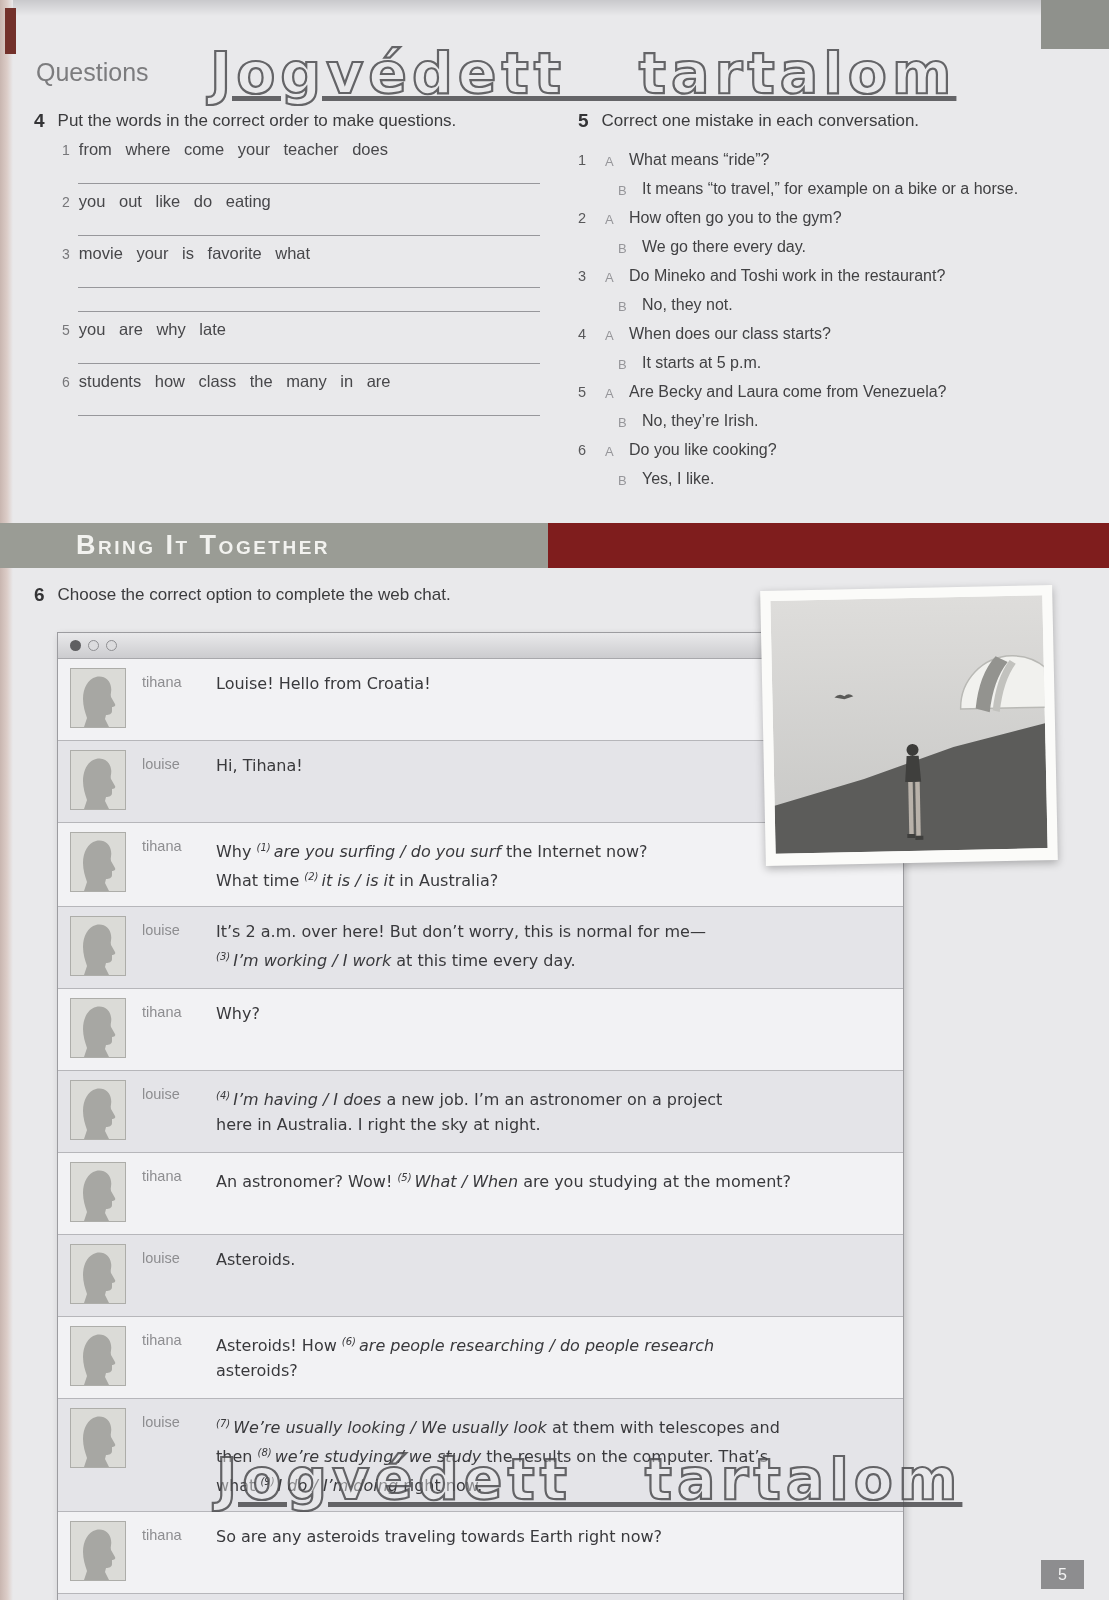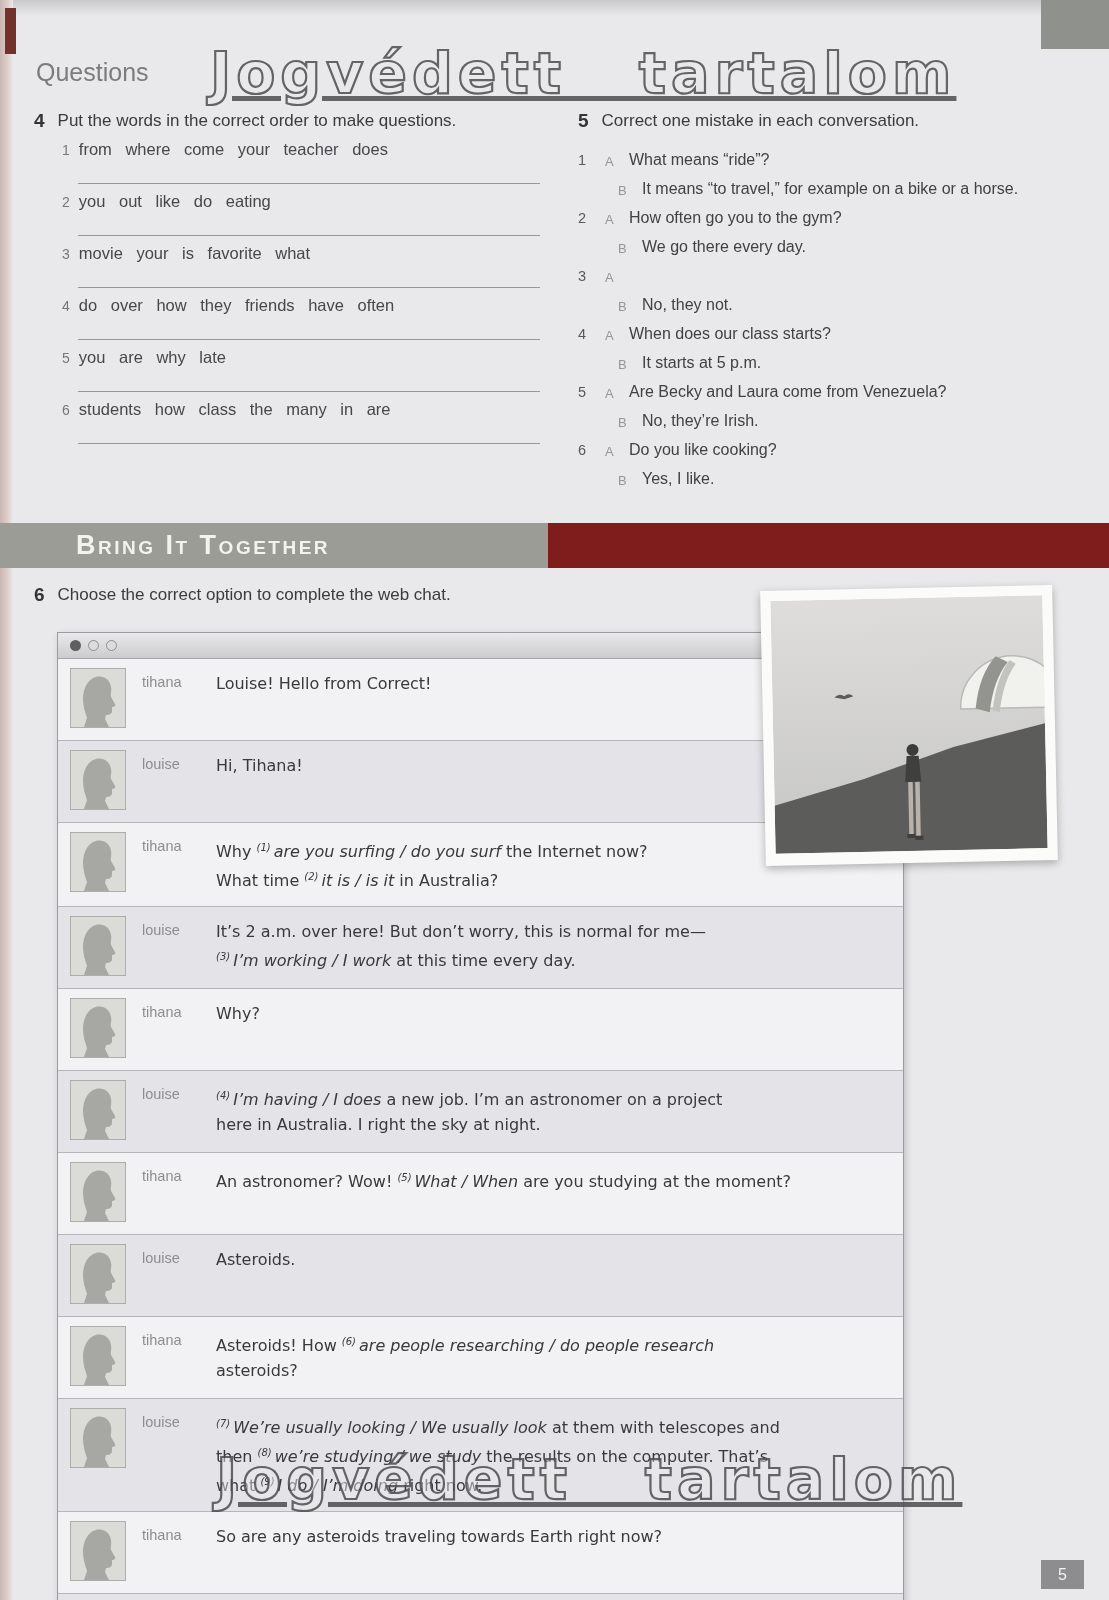--- a/index.html
+++ b/index.html
@@ -101,21 +101,20 @@
         </div>
         <div class="ex4-item">
           <div class="scramble"><span class="inum">2</span><span>you out like do eating</span></div>
           <div class="ans-line"></div>
         </div>
         <div class="ex4-item">
           <div class="scramble"><span class="inum">3</span><span>movie your is favorite what</span></div>
           <div class="ans-line"></div>
         </div>
         <div class="ex4-item">
-          <div class="scramble"><span class="inum">4</span><span>do over how they friends have often</span></div>
           <div class="ans-line"></div>
         </div>
         <div class="ex4-item">
           <div class="scramble"><span class="inum">5</span><span>you are why late</span></div>
           <div class="ans-line"></div>
         </div>
         <div class="ex4-item">
           <div class="scramble"><span class="inum">6</span><span>students how class the many in are</span></div>
           <div class="ans-line"></div>
         </div>
@@ -152,20 +151,21 @@
               <span class="ab-label">B</span>
               <span>We go there every day.</span>
             </div>
           </div>
         </div>
         <div class="conv">
           <span class="inum">3</span>
           <div class="ab">
             <div class="ab-row a">
               <span class="ab-label">A</span>
+              <span>Do Mineko and Toshi work in the restaurant?</span>
             </div>
             <div class="ab-row b">
               <span class="ab-label">B</span>
               <span>No, they not.</span>
             </div>
           </div>
         </div>
         <div class="conv">
           <span class="inum">4</span>
           <div class="ab">
@@ -227,21 +227,21 @@
       <span class="tl tl3"></span>
     </div>
     <div id="chat-body">
         <div class="chat-row row-tihana first">
           <div class="avatar">
             <svg width="42" height="52" viewBox="0 0 42 52">
               <path fill="#a7a7a3" d="M19 2c8-2 14 3 15 10 1 4-1 7 0 10l4 7c1 2-1 3-3 3l0 4c0 3-3 4-6 4l-1 4 4 8H7l3-9C8 37 6 31 6 24 6 13 11 4 19 2z"></path>
             </svg>
           </div>
           <div class="chat-user">tihana</div>
-          <div class="chat-text"><span>Louise! Hello from Correct!</span></div>
+          <div class="chat-text"><span>Louise! Hello from Croatia!</span></div>
         </div>
         <div class="chat-row row-louise">
           <div class="avatar">
             <svg width="42" height="52" viewBox="0 0 42 52">
               <path fill="#a7a7a3" d="M19 2c8-2 14 3 15 10 1 4-1 7 0 10l4 7c1 2-1 3-3 3l0 4c0 3-3 4-6 4l-1 4 4 8H7l3-9C8 37 6 31 6 24 6 13 11 4 19 2z"></path>
             </svg>
           </div>
           <div class="chat-user">louise</div>
           <div class="chat-text"><span>Hi, Tihana!</span></div>
         </div>

